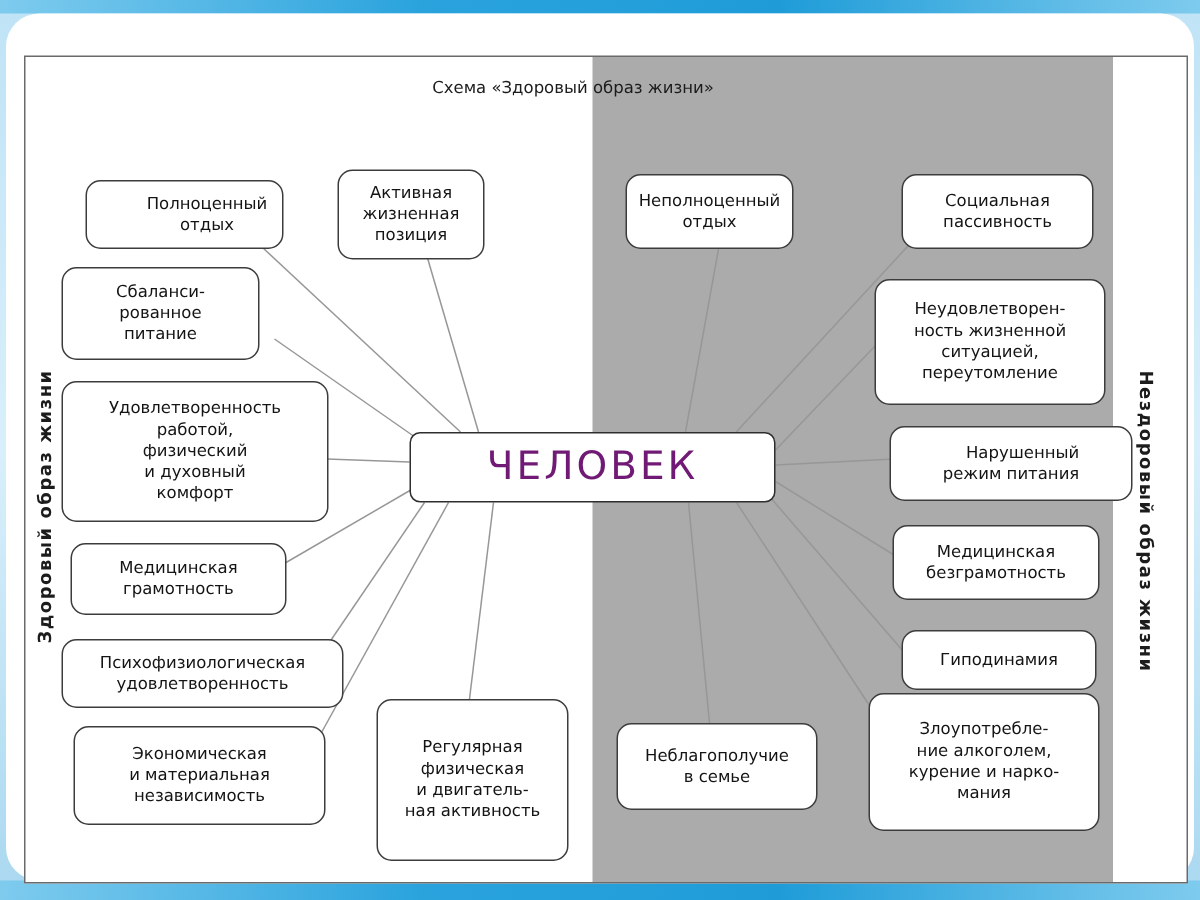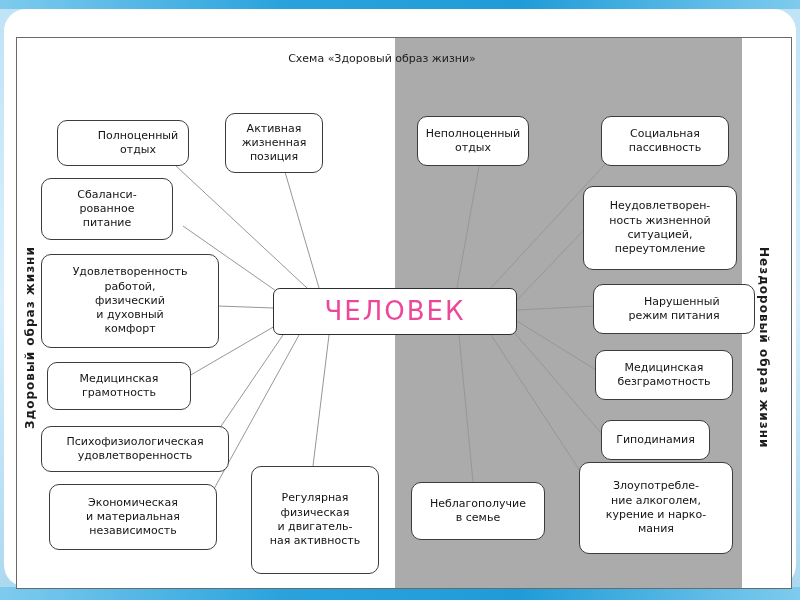--- a/index.html
+++ b/index.html
@@ -26,41 +26,41 @@
   svg.links{position:absolute;left:0;top:0;pointer-events:none;}
   svg.links line{stroke:#979797;stroke-width:1;}
   .node{
     position:absolute;box-sizing:border-box;background:#ffffff;
     border:1px solid #3c3c3c;border-radius:10px;
     display:flex;align-items:center;justify-content:center;
     text-align:center;font-size:11px;line-height:1.3;color:#141414;
     padding:4px 6px;white-space:pre-line;
   }
   .node.center{
-    font-size:26px;letter-spacing:2px;border-radius:7px;color:#ec4899;
+    font-size:26px;letter-spacing:2px;border-radius:7px;color:#701a75;
     border:1px solid #2e2e2e;
   }
   
   .ln1{left:40px;top:82px;width:132px;height:46px;padding-left:36px;}
   .ln2{left:208px;top:75px;width:98px;height:60px;}
   .ln3{left:24px;top:140px;width:132px;height:62px;}
   .ln4{left:24px;top:216px;width:178px;height:94px;}
   .ln5{left:30px;top:324px;width:144px;height:48px;}
   .ln6{left:24px;top:388px;width:188px;height:46px;}
   .ln7{left:32px;top:446px;width:168px;height:66px;}
   .ln8{left:234px;top:428px;width:128px;height:108px;}
   
   .cn{left:256px;top:250px;width:244px;height:47px;}
   
   .rn1{left:400px;top:78px;width:112px;height:50px;}
   .rn2{left:584px;top:78px;width:128px;height:50px;}
   .rn3{left:566px;top:148px;width:154px;height:84px;}
   .rn4{left:576px;top:246px;width:162px;height:50px;text-align:right;}
   .rn5{left:578px;top:312px;width:138px;height:50px;}
-  .rn6{left:584px;top:382px;width:109px;height:40px;}
+  .rn6{left:584px;top:382px;width:130px;height:40px;}
   .rn7{left:394px;top:444px;width:134px;height:58px;}
   .rn8{left:562px;top:424px;width:154px;height:92px;}
 </style>
 </head>
 <body>
 
 <div id="stage">
   <div class="top-bar"></div>
   <div class="bottom-bar"></div>
 

